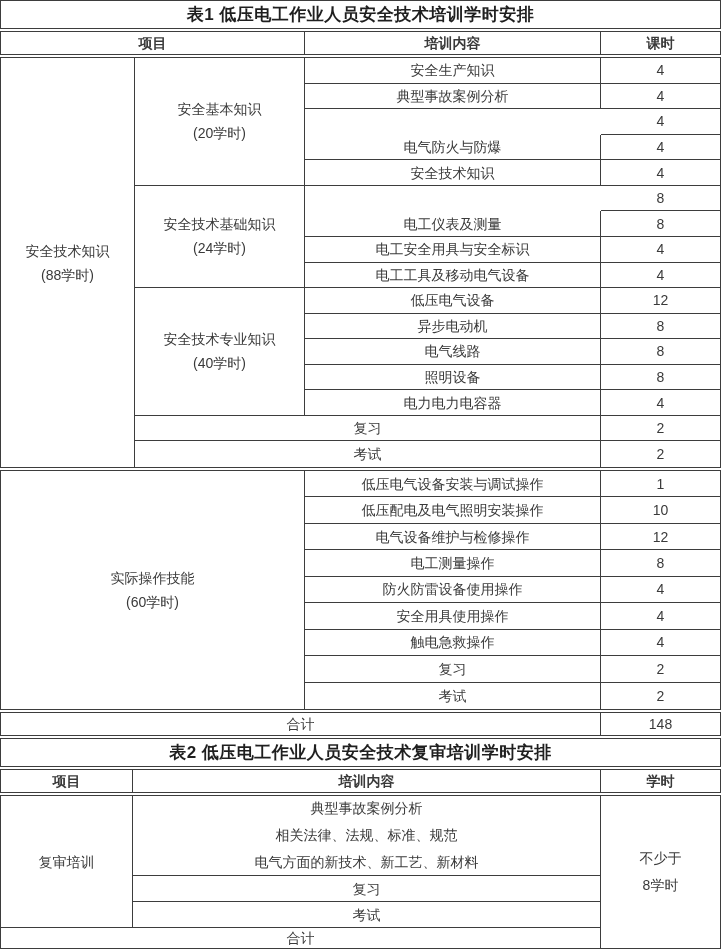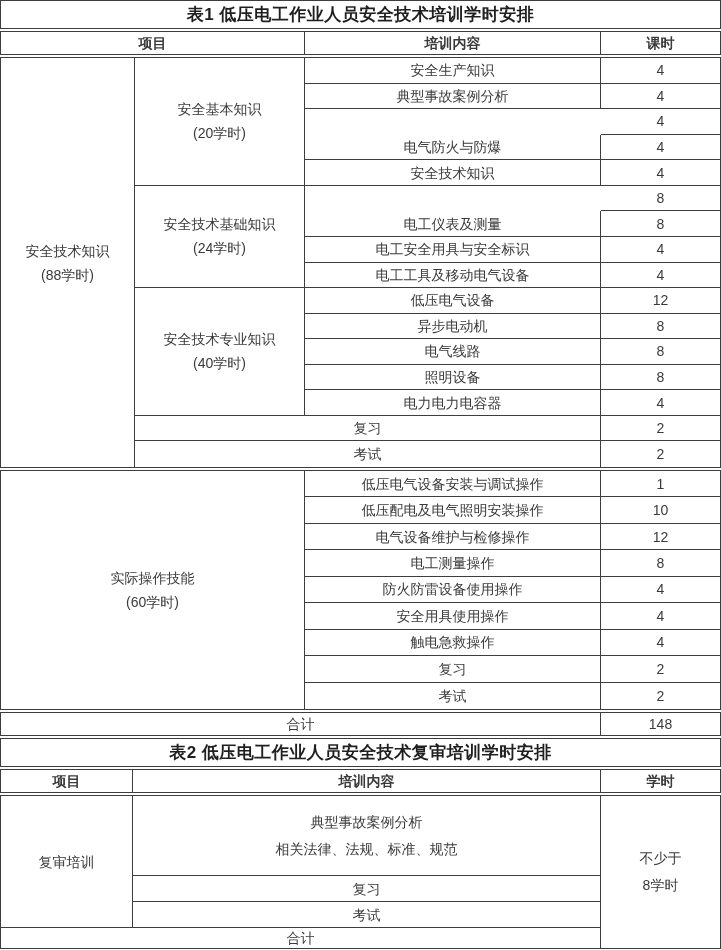--- a/index.html
+++ b/index.html
@@ -151,20 +151,21 @@
     <div class="cell nb bold">项目</div>
     <div class="cell nb bold">培训内容</div>
     <div class="cell nb nr bold">学时</div>
   </div>
 
   <div class="box grid t2body">
     <div class="cell" style="grid-area:1/1/4/2;">复审培训</div>
     <div class="cell" style="grid-area:1/2/2/3;">
       <span class="ln27">典型事故案例分析</span>
       <span class="ln27">相关法律、法规、标准、规范</span>
+      <span class="ln27">电气方面的新技术、新工艺、新材料</span>
     </div>
     <div class="cell nr nb" style="grid-area:1/3/5/4;">
       <span class="ln27">不少于</span>
       <span class="ln27">8学时</span>
     </div>
     <div class="cell" style="grid-area:2/2/3/3;">复习</div>
     <div class="cell" style="grid-area:3/2/4/3;">考试</div>
     <div class="cell nb" style="grid-area:4/1/5/3;">合计</div>
   </div>
 

